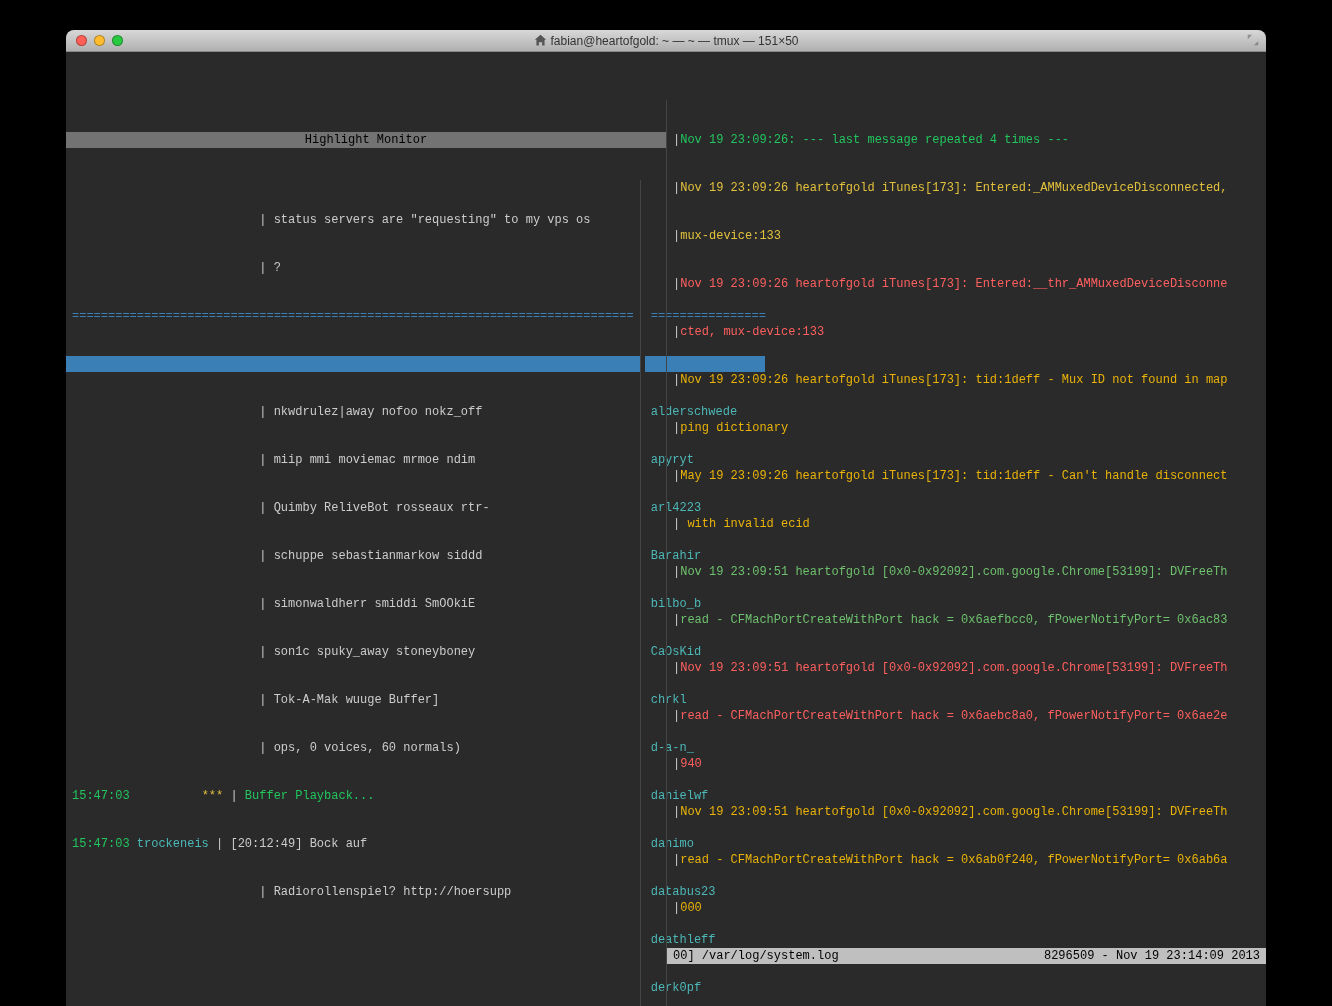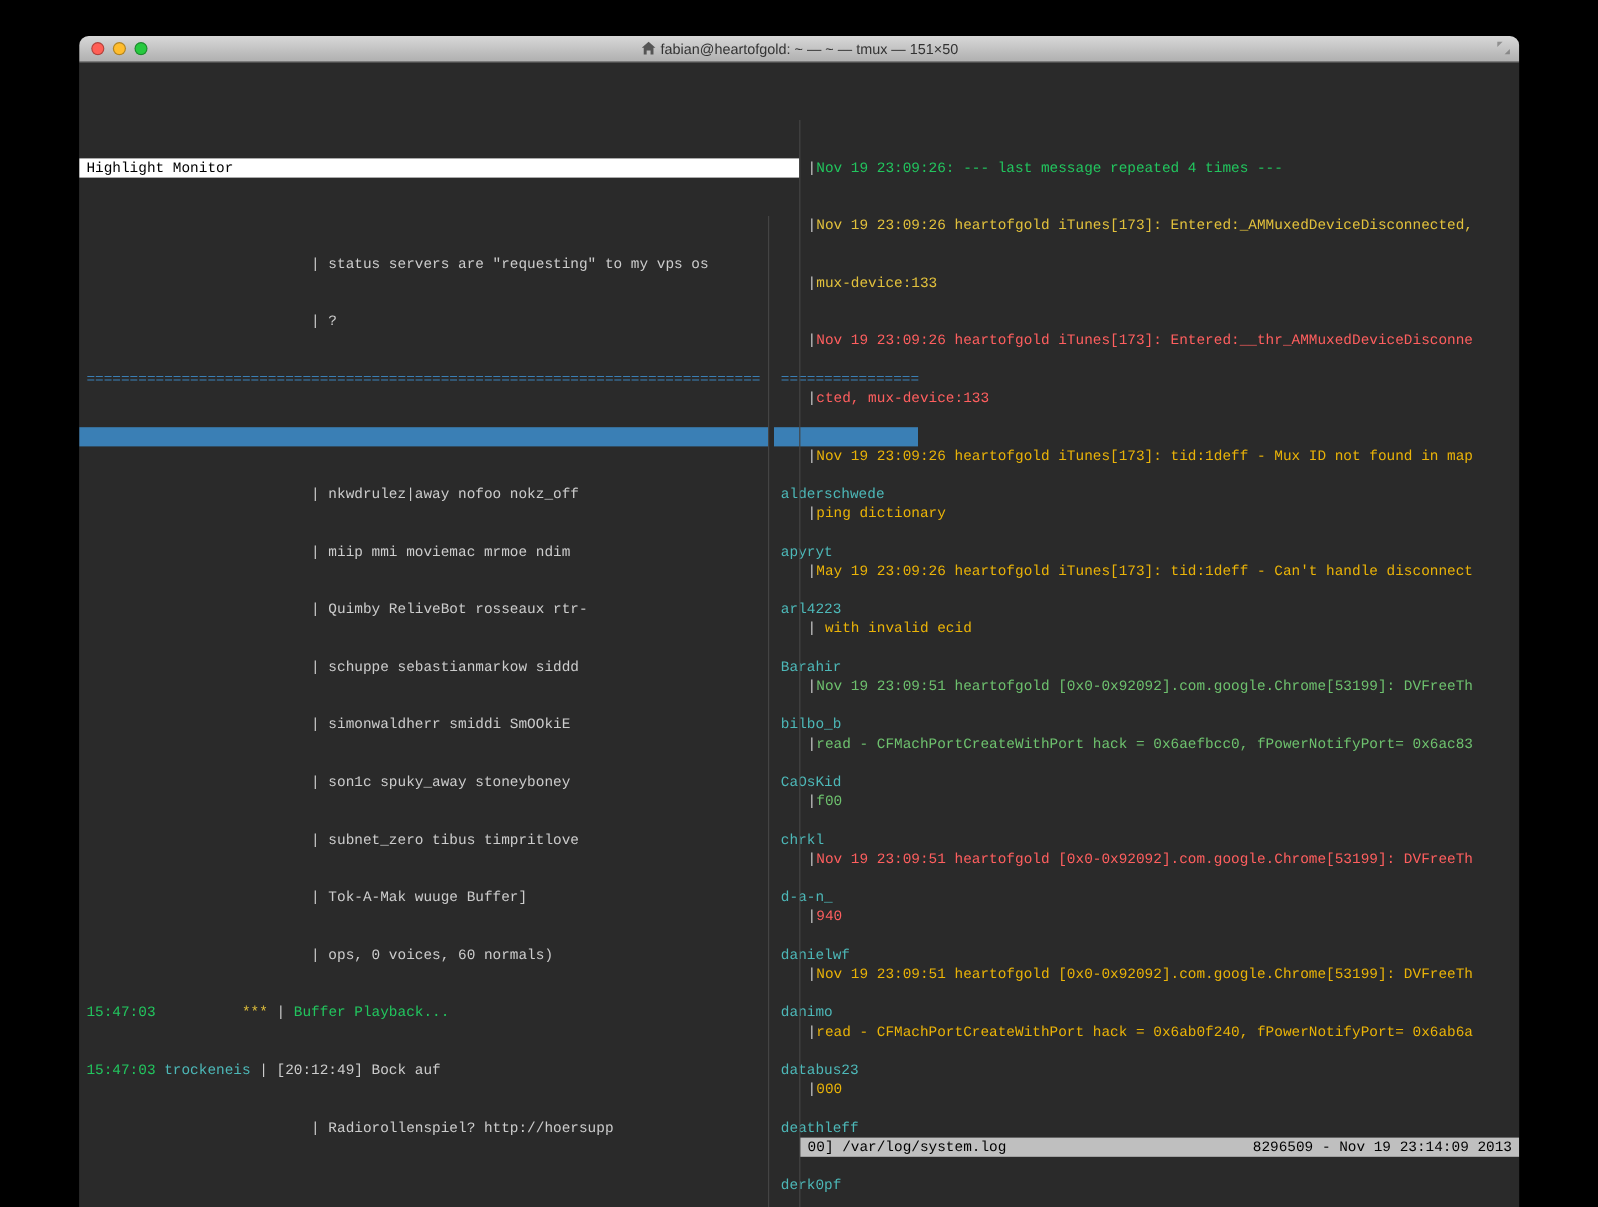--- a/index.html
+++ b/index.html
@@ -61,21 +61,21 @@
   }
   .row { padding: 0 6px; height: 16px; }
   .c-blue { color: #eab308; }
   .c-teal { color: #4db8b8; }
   .c-yel  { color: #e2c13c; }
   .c-red  { color: #ff5f5f; }
   .c-grn  { color: #6ec16e; }
   .c-wht  { color: #22c55e; }
   .c-blk  { color: #000; }
 
-  .bg-hl   { background: #ffffff; }
+  .bg-hl   { background: #737373; text-align: center; }
   .bg-stat { background: #bfbfbf; color: #000; }
   .bg-sel  { background: #3a7fb5; }
 
   .panes {
     display: flex;
   }
   .left-pane { width: 50%; }
   .right-pane { width: 50%; border-left: 1px solid #444; }
   .left-inner { display: flex; }
   .irc-main { flex: 1; }
@@ -116,21 +116,20 @@
             <div class="row">                          | <span>status servers are "requesting" to my vps os</span></div>
             <div class="row">                          | <span>?</span></div>
             <div class="row hp-divider">==============================================================================</div>
             <div class="row bg-sel"> </div>
             <div class="row">                          | <span>nkwdrulez|away nofoo nokz_off</span></div>
             <div class="row">                          | <span>miip mmi moviemac mrmoe ndim</span></div>
             <div class="row">                          | <span>Quimby ReliveBot rosseaux rtr-</span></div>
             <div class="row">                          | <span>schuppe sebastianmarkow siddd</span></div>
             <div class="row">                          | <span>simonwaldherr smiddi SmOOkiE</span></div>
             <div class="row">                          | <span>son1c spuky_away stoneyboney</span></div>
-            <div class="row">                          | <span>subnet_zero tibus timpritlove</span></div>
             <div class="row">                          | <span>Tok-A-Mak wuuge Buffer]</span></div>
             <div class="row">                          | <span>ops, 0 voices, 60 normals)</span></div>
             <div class="row"><span class="c-wht">15:47:03</span>          <span class="c-yel">***</span> | <span class="c-wht">Buffer Playback...</span></div>
             <div class="row"><span class="c-wht">15:47:03</span> <span class="c-teal">trockeneis</span> | <span>[20:12:49] Bock auf</span></div>
             <div class="row">                          | <span>Radiorollenspiel? http://hoersupp</span></div>
             
             
             
             
             
@@ -172,22 +171,22 @@
         <div class="row">|<span class="c-yel">Nov 19 23:09:26 heartofgold iTunes[173]: Entered:_AMMuxedDeviceDisconnected,</span></div>
         <div class="row">|<span class="c-yel">mux-device:133</span></div>
         <div class="row">|<span class="c-red">Nov 19 23:09:26 heartofgold iTunes[173]: Entered:__thr_AMMuxedDeviceDisconne</span></div>
         <div class="row">|<span class="c-red">cted, mux-device:133</span></div>
         <div class="row">|<span class="c-blue">Nov 19 23:09:26 heartofgold iTunes[173]: tid:1deff - Mux ID not found in map</span></div>
         <div class="row">|<span class="c-blue">ping dictionary</span></div>
         <div class="row">|<span class="c-blue">May 19 23:09:26 heartofgold iTunes[173]: tid:1deff - Can't handle disconnect</span></div>
         <div class="row">|<span class="c-blue"> with invalid ecid</span></div>
         <div class="row">|<span class="c-grn">Nov 19 23:09:51 heartofgold [0x0-0x92092].com.google.Chrome[53199]: DVFreeTh</span></div>
         <div class="row">|<span class="c-grn">read - CFMachPortCreateWithPort hack = 0x6aefbcc0, fPowerNotifyPort= 0x6ac83</span></div>
-        <div class="row">|<span class="c-grn">f00</span></div>
         <div class="row">|<span class="c-red">Nov 19 23:09:51 heartofgold [0x0-0x92092].com.google.Chrome[53199]: DVFreeTh</span></div>
+        <div class="row">|<span class="c-red">read - CFMachPortCreateWithPort hack = 0x6aebc8a0, fPowerNotifyPort= 0x6ae2e</span></div>
         <div class="row">|<span class="c-red">940</span></div>
         <div class="row">|<span class="c-blue">Nov 19 23:09:51 heartofgold [0x0-0x92092].com.google.Chrome[53199]: DVFreeTh</span></div>
         <div class="row">|<span class="c-blue">read - CFMachPortCreateWithPort hack = 0x6ab0f240, fPowerNotifyPort= 0x6ab6a</span></div>
         <div class="row">|<span class="c-blue">000</span></div>
         <div class="row bg-stat" style="display:flex;"><span>00] /var/log/system.log</span><span style="margin-left:auto">8296509 - Nov 19 23:14:09 2013</span></div>
         
         
         
         
         

